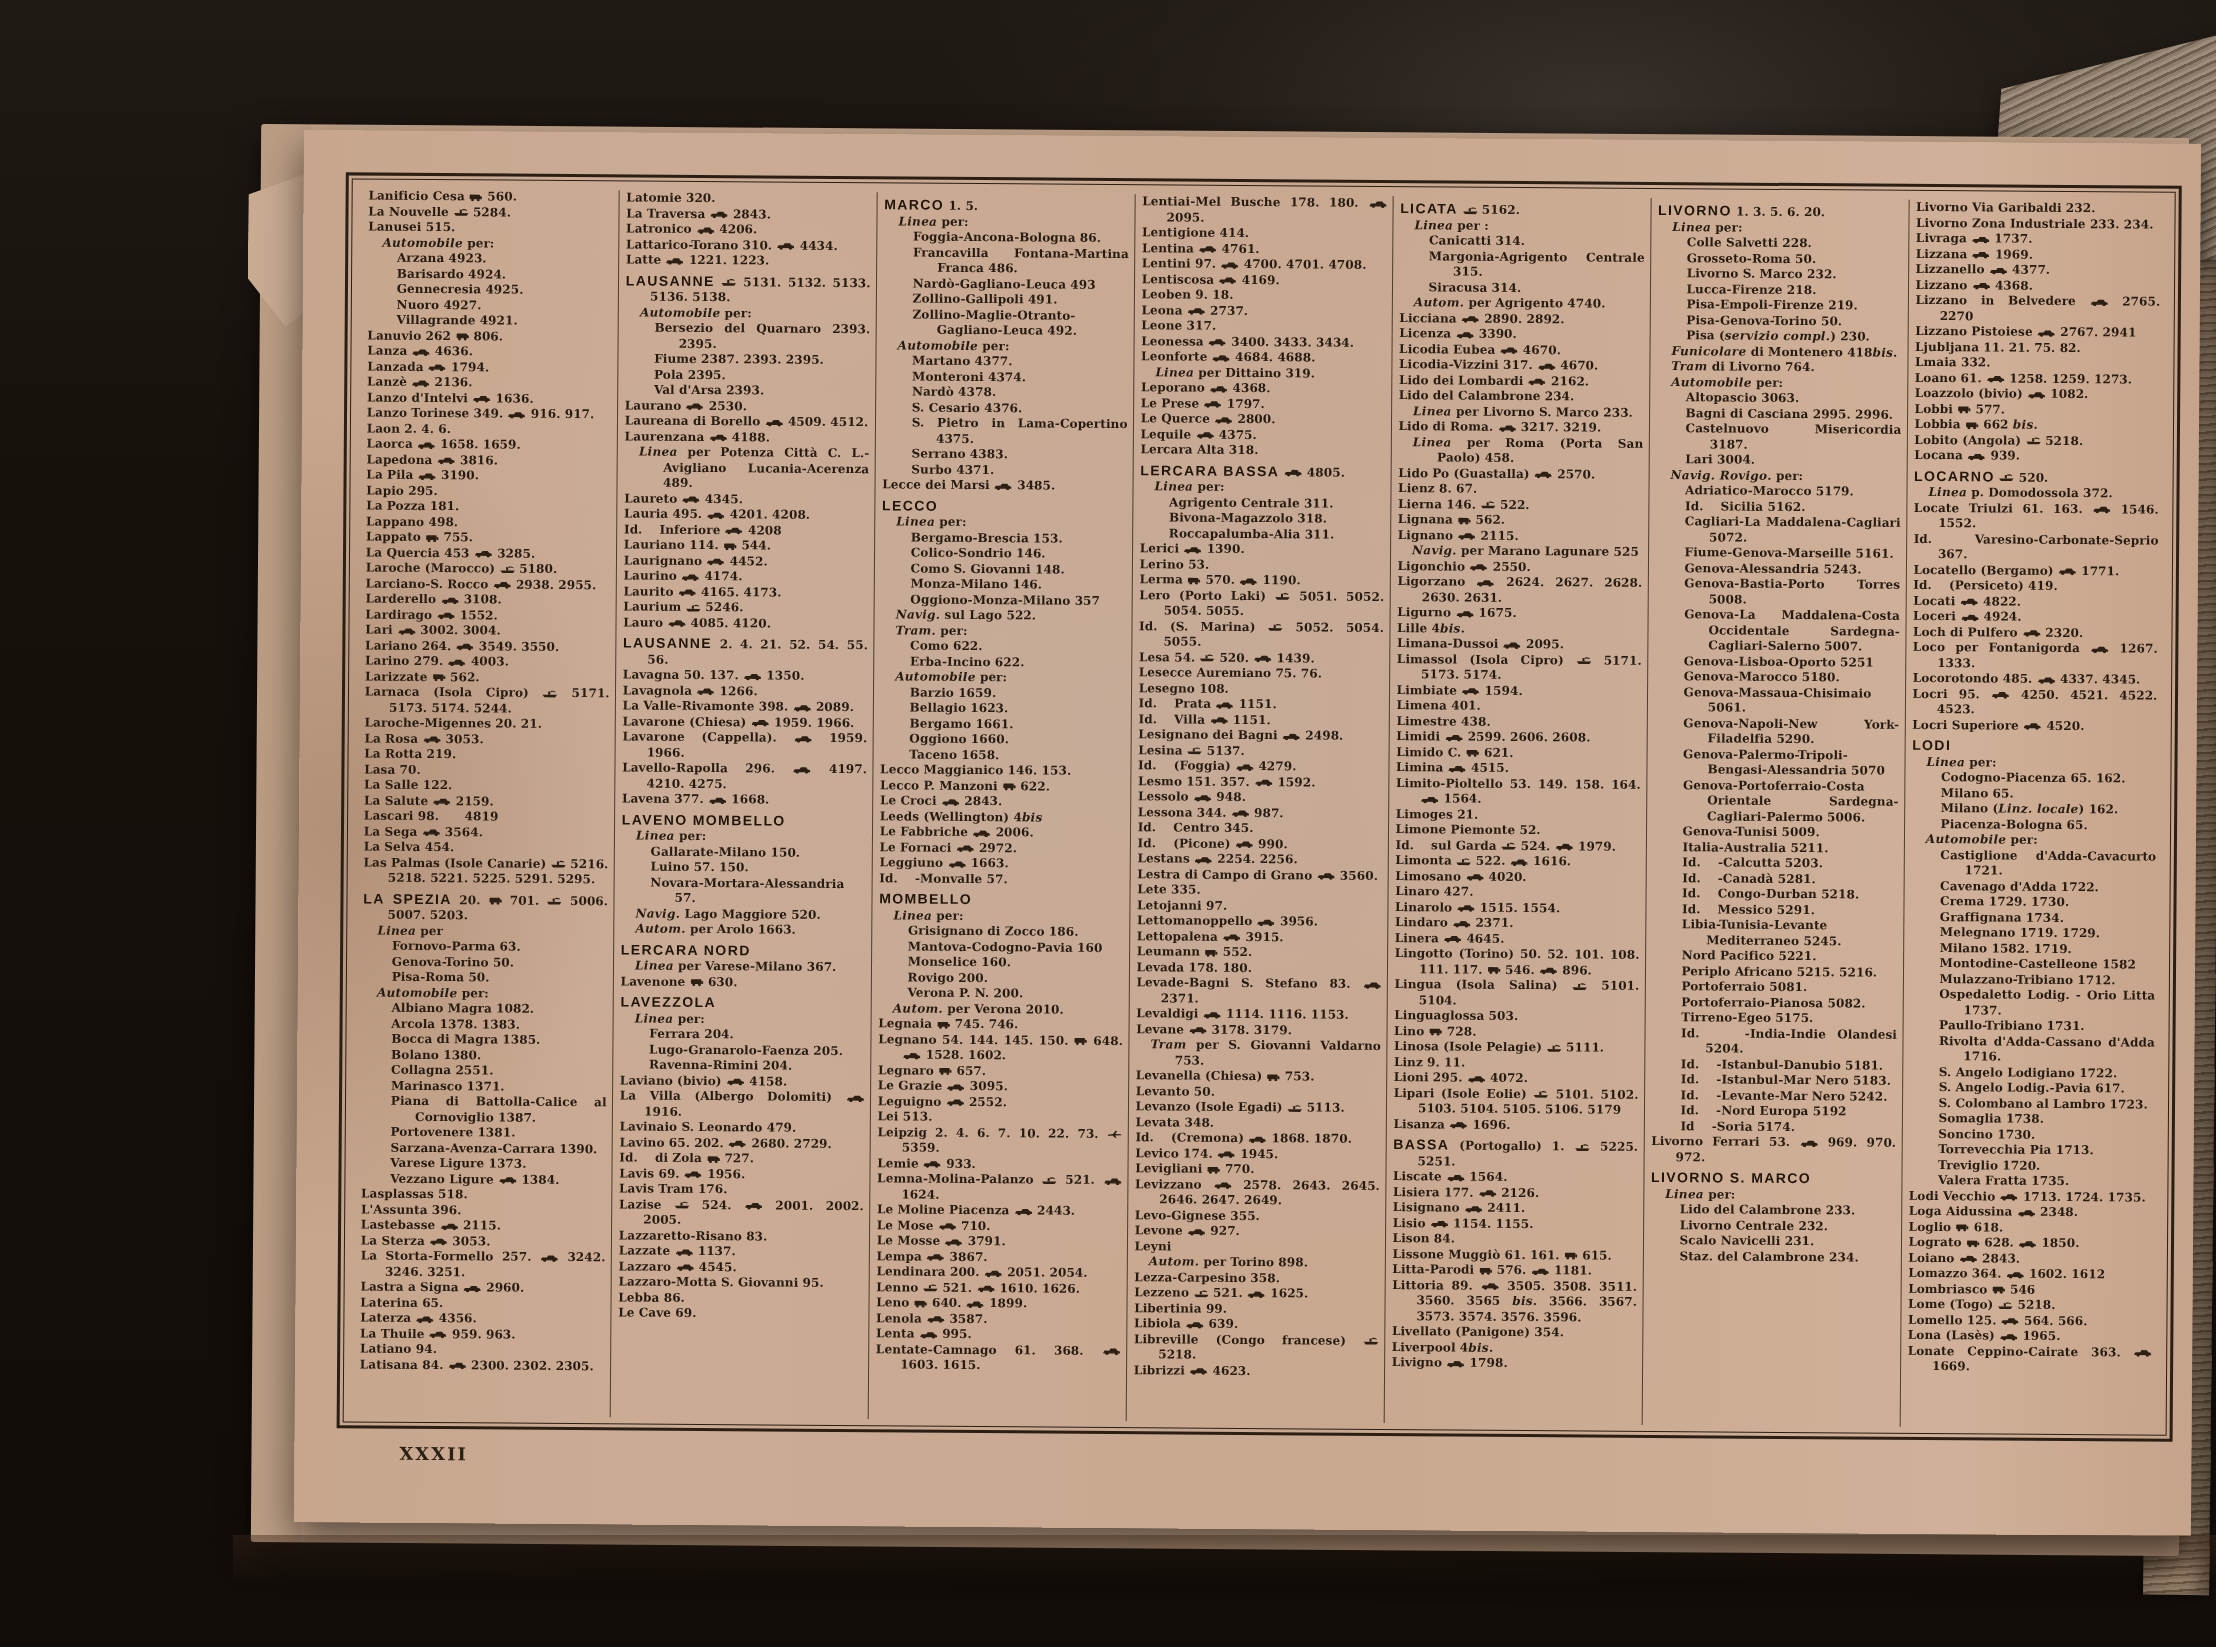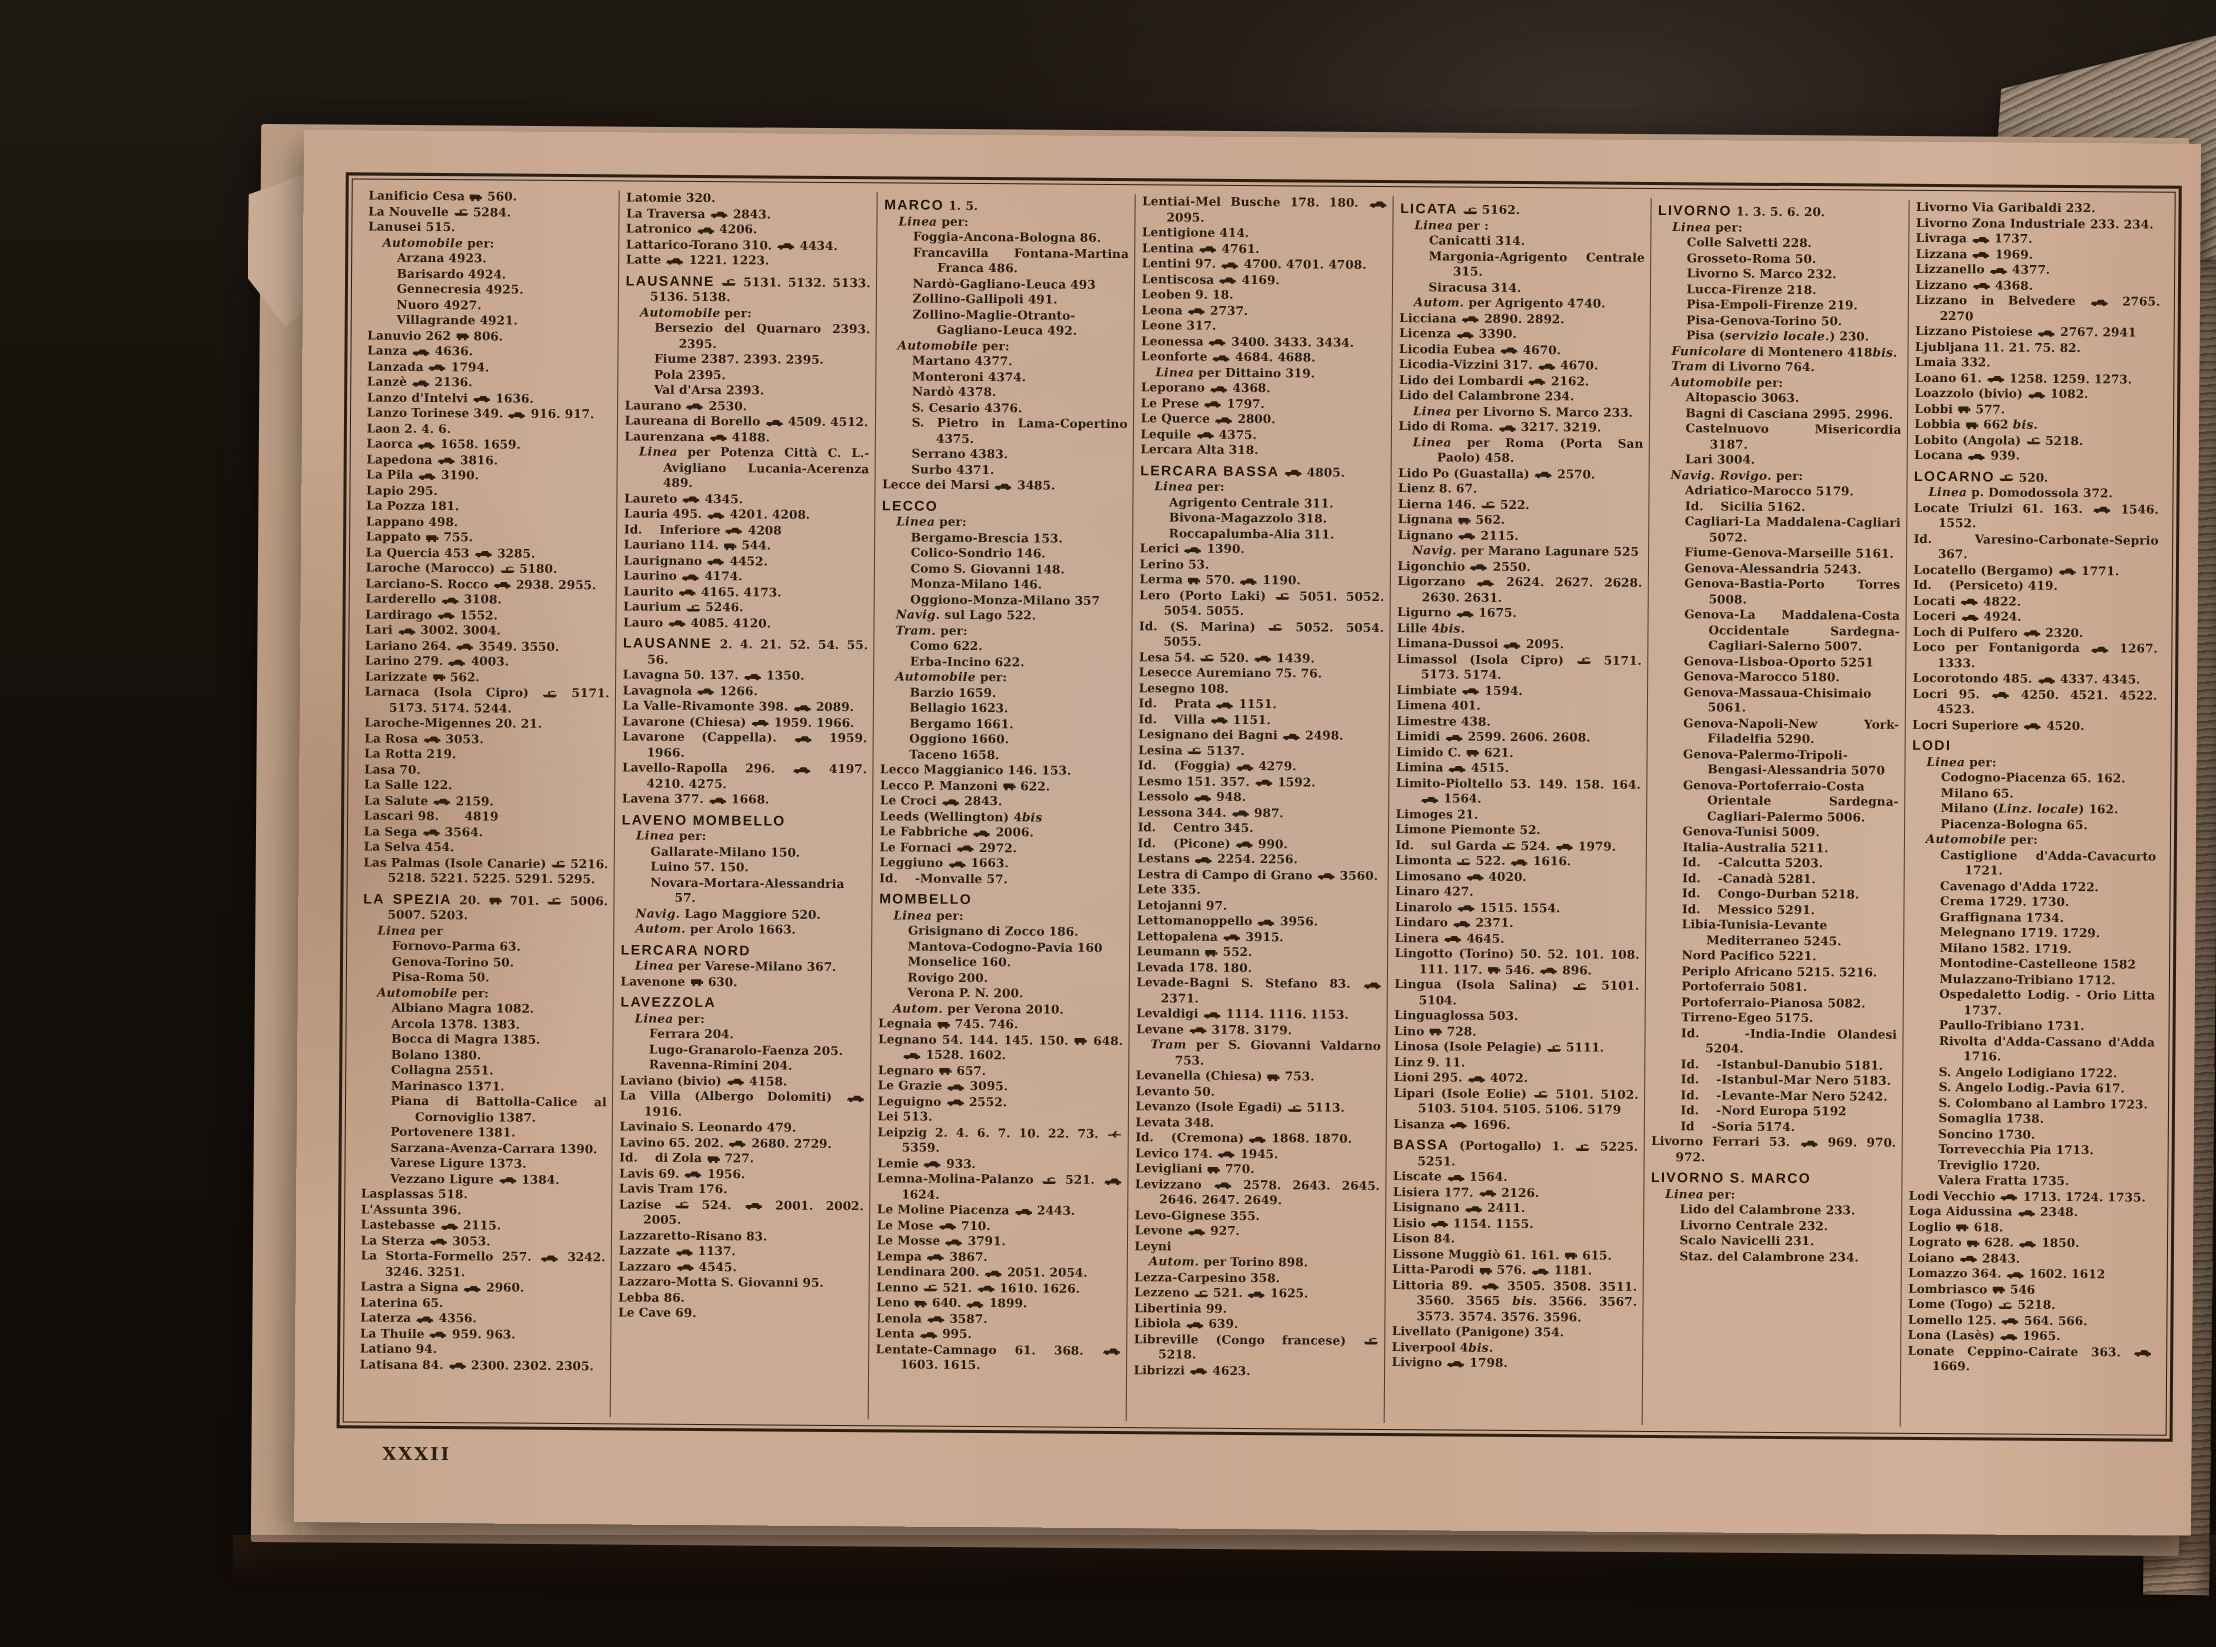--- a/index.html
+++ b/index.html
@@ -53,21 +53,21 @@
   .col:last-child{border-right:none;}
   .entry{padding-left:24.4px;text-indent:-24.4px;}
   .entry.d1{margin-left:14.4px;}
   .entry.d2{margin-left:29px;}
   .entry.hrow{margin-top:5px;}
   .hd{font-family:"Liberation Sans",sans-serif;font-weight:bold;
     font-size:14px;letter-spacing:1.4px;color:#201509;}
   .ic{display:inline-block;vertical-align:-1.1px;color:#2c2014;}
   .ic svg{display:block;}
   i{letter-spacing:0.3px;}
-  .page-number{position:absolute;left:88px;top:1312px;
+  .page-number{position:absolute;left:105px;top:1312px;
     font-size:17.7px;font-weight:bold;letter-spacing:2.2px;color:#2b2014;}
   
   .bottom-shade{position:absolute;left:233px;top:1535px;width:1984px;height:50px;
     background:linear-gradient(180deg,rgba(60,40,25,.45),rgba(0,0,0,0));}
 </style>
 </head>
 <body>
 
 <div class="cloth"></div>
 <div class="fore-edge-top"></div>
@@ -1360,21 +1360,21 @@
           </div>
         <div class="col">
             <div class="entry d0 hrow"><span class="hd">LIVORNO</span> 1. 3. 5. 6. 20.</div>
             <div class="entry d1"><i>Linea</i> per:</div>
             <div class="entry d2">Colle Salvetti 228.</div>
             <div class="entry d2">Grosseto-Roma 50.</div>
             <div class="entry d2">Livorno S. Marco 232.</div>
             <div class="entry d2">Lucca-Firenze 218.</div>
             <div class="entry d2">Pisa-Empoli-Firenze 219.</div>
             <div class="entry d2">Pisa-Genova-Torino 50.</div>
-            <div class="entry d2">Pisa (<i>servizio locale.</i>) 230.</div>
+            <div class="entry d2">Pisa (<i>servizio compl.</i>) 230.</div>
             <div class="entry d1"><i>Funicolare</i> di Montenero 418<i>bis</i>.</div>
             <div class="entry d1"><i>Tram</i> di Livorno 764.</div>
             <div class="entry d1"><i>Automobile</i> per:</div>
             <div class="entry d2">Altopascio 3063.</div>
             <div class="entry d2">Bagni di Casciana 2995. 2996.</div>
             <div class="entry d2">Castelnuovo Misericordia 3187.</div>
             <div class="entry d2">Lari 3004.</div>
             <div class="entry d1"><i>Navig. Rovigo.</i> per:</div>
             <div class="entry d2">Adriatico-Marocco 5179.</div>
             <div class="entry d2">Id. &nbsp;&nbsp; Sicilia 5162.</div>

